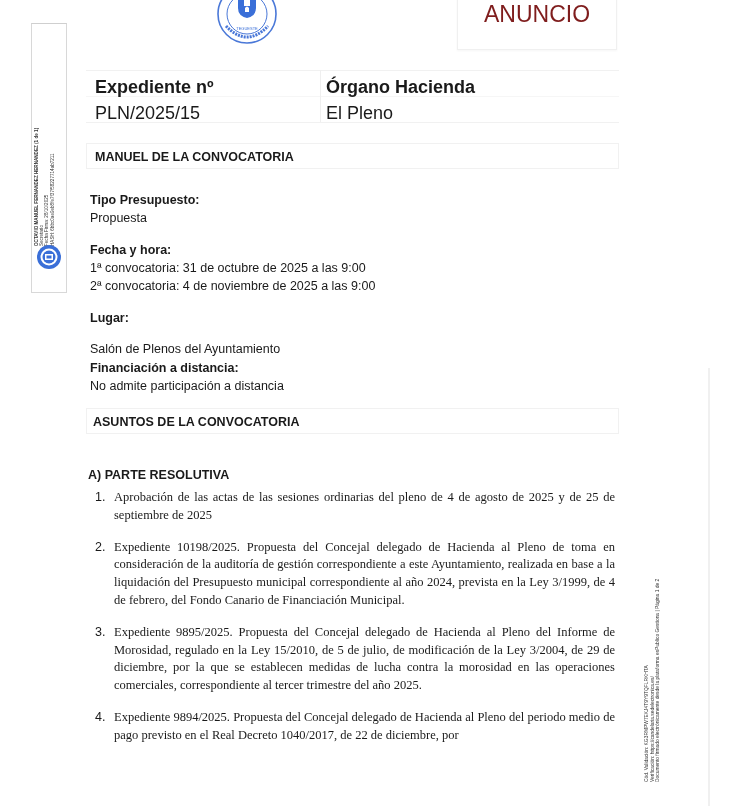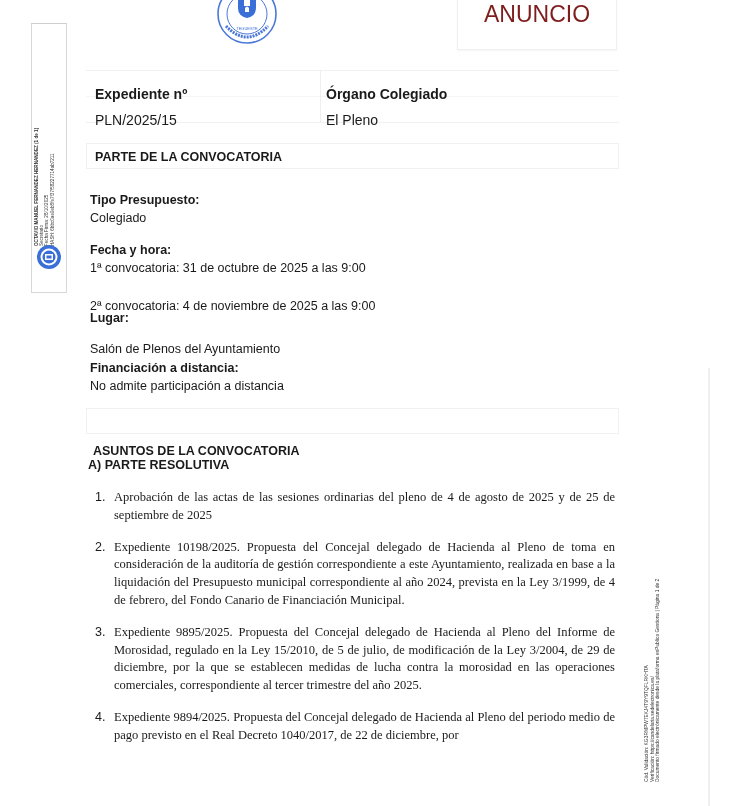--- a/index.html
+++ b/index.html
@@ -25,34 +25,34 @@
     
     .crest { left: 216px; top: -12px; width: 62px; height: 58px; }
     .anuncio-box {
       left: 457px; top: -4px; width: 158px; height: 52px;
       border: 1px solid #f0f0f0; box-shadow: 0 1px 2px rgba(0,0,0,0.04);
     }
     .anuncio {
       position: absolute; left: 0; right: 0; top: 4px; text-align: center;
       font-size: 23px; color: #7f1d1d;
     }
-    .hdr-cell { position: absolute; font-size: 14px; margin-top: 9px; }
+    .hdr-cell { position: absolute; font-size: 18px; }
     .hdr-bold { font-weight: bold; }
     .hline { position: absolute; height: 1px; background: #f1f1f1; }
     .vline { position: absolute; width: 1px; background: #efefef; }
     .section-bar {
       position: absolute; left: 86px; width: 533px; height: 26px;
       border: 1px solid #f1f1f1; box-sizing: border-box;
     }
     .section-bar span {
       position: absolute; left: 8px; top: 6px; font-size: 12.5px; font-weight: bold;
     }
     .field-label { position: absolute; left: 90px; font-size: 12.5px; font-weight: bold; }
     .field-value { position: absolute; left: 90px; font-size: 12.5px; }
-    .part-title { position: absolute; left: 88px; top: 458px; font-size: 12.5px; font-weight: bold; }
+    .part-title { position: absolute; left: 88px; top: 468px; font-size: 12.5px; font-weight: bold; }
     .items { position: absolute; left: 95px; top: 489px; width: 520px; }
     .item { position: relative; padding-left: 19px; font-size: 12.5px; line-height: 17.8px; text-align: justify; margin-bottom: 14px; }
     .item .num { position: absolute; left: 0; top: 0; }
     .item .txt { display: block; font-family: Liberation Serif, serif; }
     
     .val-strip-line { left: 708px; top: 368px; width: 2px; height: 438px; background: #f0f0f0; }
     .val-text {
       position: absolute; left: 644px; top: 782px;
       transform-origin: 0 0; transform: rotate(-90deg);
       font-size: 4.9px; line-height: 5.5px; color: #333; white-space: nowrap;
@@ -91,42 +91,42 @@
 <div class="abs anuncio-box">
   <div class="anuncio">ANUNCIO</div>
 </div>
 
 <div class="hline" style="left:86px; top:70px; width:533px;"></div>
 <div class="hline" style="left:86px; top:96px; width:533px; background:#f6f6f6;"></div>
 <div class="hline" style="left:86px; top:122px; width:533px;"></div>
 <div class="vline" style="left:320px; top:70px; height:52px;"></div>
 <div class="hdr-cell hdr-bold" style="left:95px; top:77px;">Expediente nº</div>
 <div class="hdr-cell" style="left:95px; top:103px;">PLN/2025/15</div>
-<div class="hdr-cell hdr-bold" style="left:326px; top:77px;">Órgano Colegiado</div>
+<div class="hdr-cell hdr-bold" style="left:326px; top:77px;">Órgano Hacienda</div>
 <div class="hdr-cell" style="left:326px; top:103px;">El Pleno</div>
 
 <div class="section-bar" style="top:143px;">
-  <span>PARTE DE LA CONVOCATORIA</span>
+  <span>MANUEL DE LA CONVOCATORIA</span>
 </div>
 
 <div class="field-label" style="top:193px;">Tipo Presupuesto:</div>
-<div class="field-value" style="top:211px;">Colegiado</div>
+<div class="field-value" style="top:211px;">Propuesta</div>
 
 <div class="field-label" style="top:243px;">Fecha y hora:</div>
 <div class="field-value" style="top:261px;">1ª convocatoria: 31 de octubre de 2025 a las 9:00</div>
-<div class="field-value" style="top:279px;margin-top:20px;">2ª convocatoria: 4 de noviembre de 2025 a las 9:00</div>
+<div class="field-value" style="top:279px;">2ª convocatoria: 4 de noviembre de 2025 a las 9:00</div>
 
 <div class="field-label" style="top:311px;">Lugar:</div>
 <div class="field-value" style="top:342px;">Salón de Plenos del Ayuntamiento</div>
 
 <div class="field-label" style="top:361px;">Financiación a distancia:</div>
 <div class="field-value" style="top:379px;">No admite participación a distancia</div>
 
 <div class="section-bar" style="top:408px; left:86px;">
-  <span style="left:6px;margin-top:29px;">ASUNTOS DE LA CONVOCATORIA</span>
+  <span style="left:6px;">ASUNTOS DE LA CONVOCATORIA</span>
 </div>
 
 <div class="part-title">A) PARTE RESOLUTIVA</div>
 
 <div class="items">
   <div class="item">
     <span class="num">1.</span>
     <span class="txt">Aprobación de las actas de las sesiones ordinarias del pleno de 4 de agosto de 2025 y de 25 de septiembre de 2025</span>
   </div>
   <div class="item">

